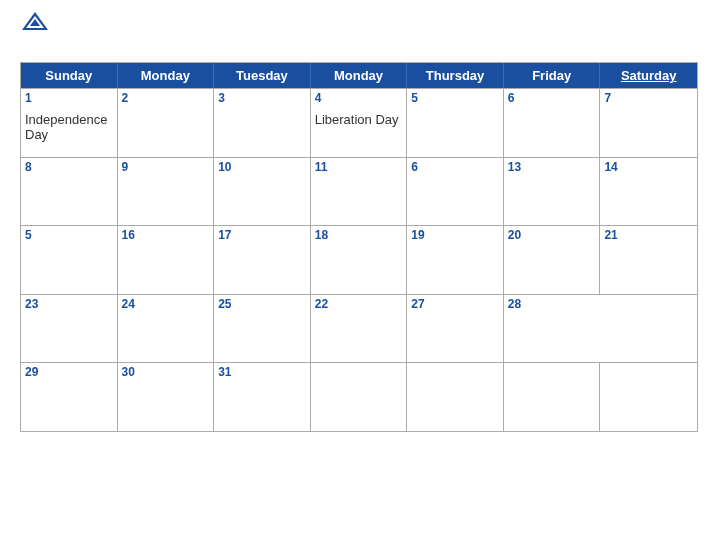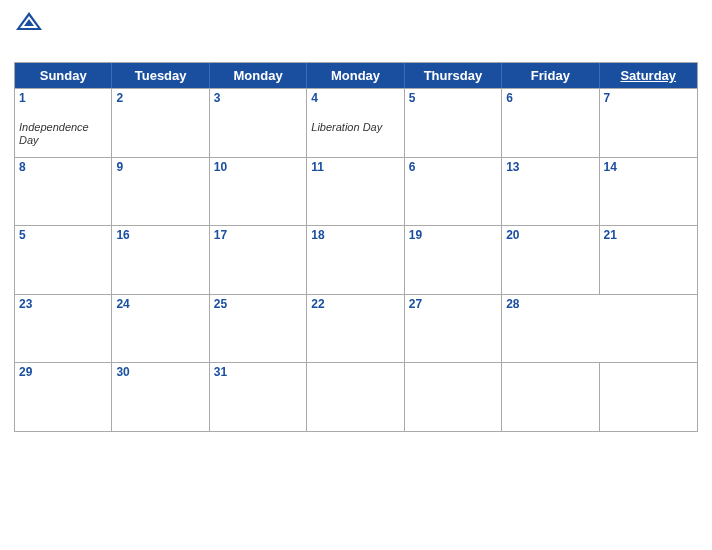--- a/index.html
+++ b/index.html
@@ -7,21 +7,21 @@
       font-family: Arial, Helvetica, sans-serif;
       background: #fff;
       width: 712px;
       height: 550px;
       overflow: hidden;
     }
     .page {
       width: 712px;
       height: 442px;
       background: #fff;
-      padding: 10px 14px 10px 14px;
+      padding: 10px 14px 10px 20px;
       display: flex;
       flex-direction: column;
     }
     .header {
       display: flex;
       align-items: center;
       justify-content: center;
       position: relative;
       margin-bottom: 4px;
       height: 48px;
@@ -86,25 +86,24 @@
     .cal-cell.empty {
       background: #fff;
     }
     .day-num {
       font-size: 12px;
       color: #1a4fa0;
       font-weight: bold;
       line-height: 1.3;
     }
     .holiday {
-      font-size: 11px;
+      font-size: 13px;
       color: #333;
-      margin-top: 14px;
+      margin-top: 5px;
       line-height: 1.2;
-      font-style: italic;
     }
 
     
     .logo-container {
       position: absolute;
       left: 0;
       top: 0;
       display: flex;
       flex-direction: column;
       align-items: flex-start;
@@ -157,22 +156,22 @@
 
     <h1 class="month-title"></h1>
 
     <div class="country"></div>
   </div>
 
   <div class="calendar">
 
     <div class="cal-header-row">
     <div class="cal-header-cell">Sunday</div>
+        <div class="cal-header-cell">Monday</div>
         <div class="cal-header-cell">Tuesday</div>
-        <div class="cal-header-cell">Monday</div>
         <div class="cal-header-cell">Monday</div>
         <div class="cal-header-cell">Thursday</div>
         <div class="cal-header-cell">Friday</div>
         <div class="cal-header-cell">Saturday</div>
       </div>
 
     <div class="cal-body">
     <div class="cal-row">
           <div class="cal-cell">
             <span class="day-num">1</span>

